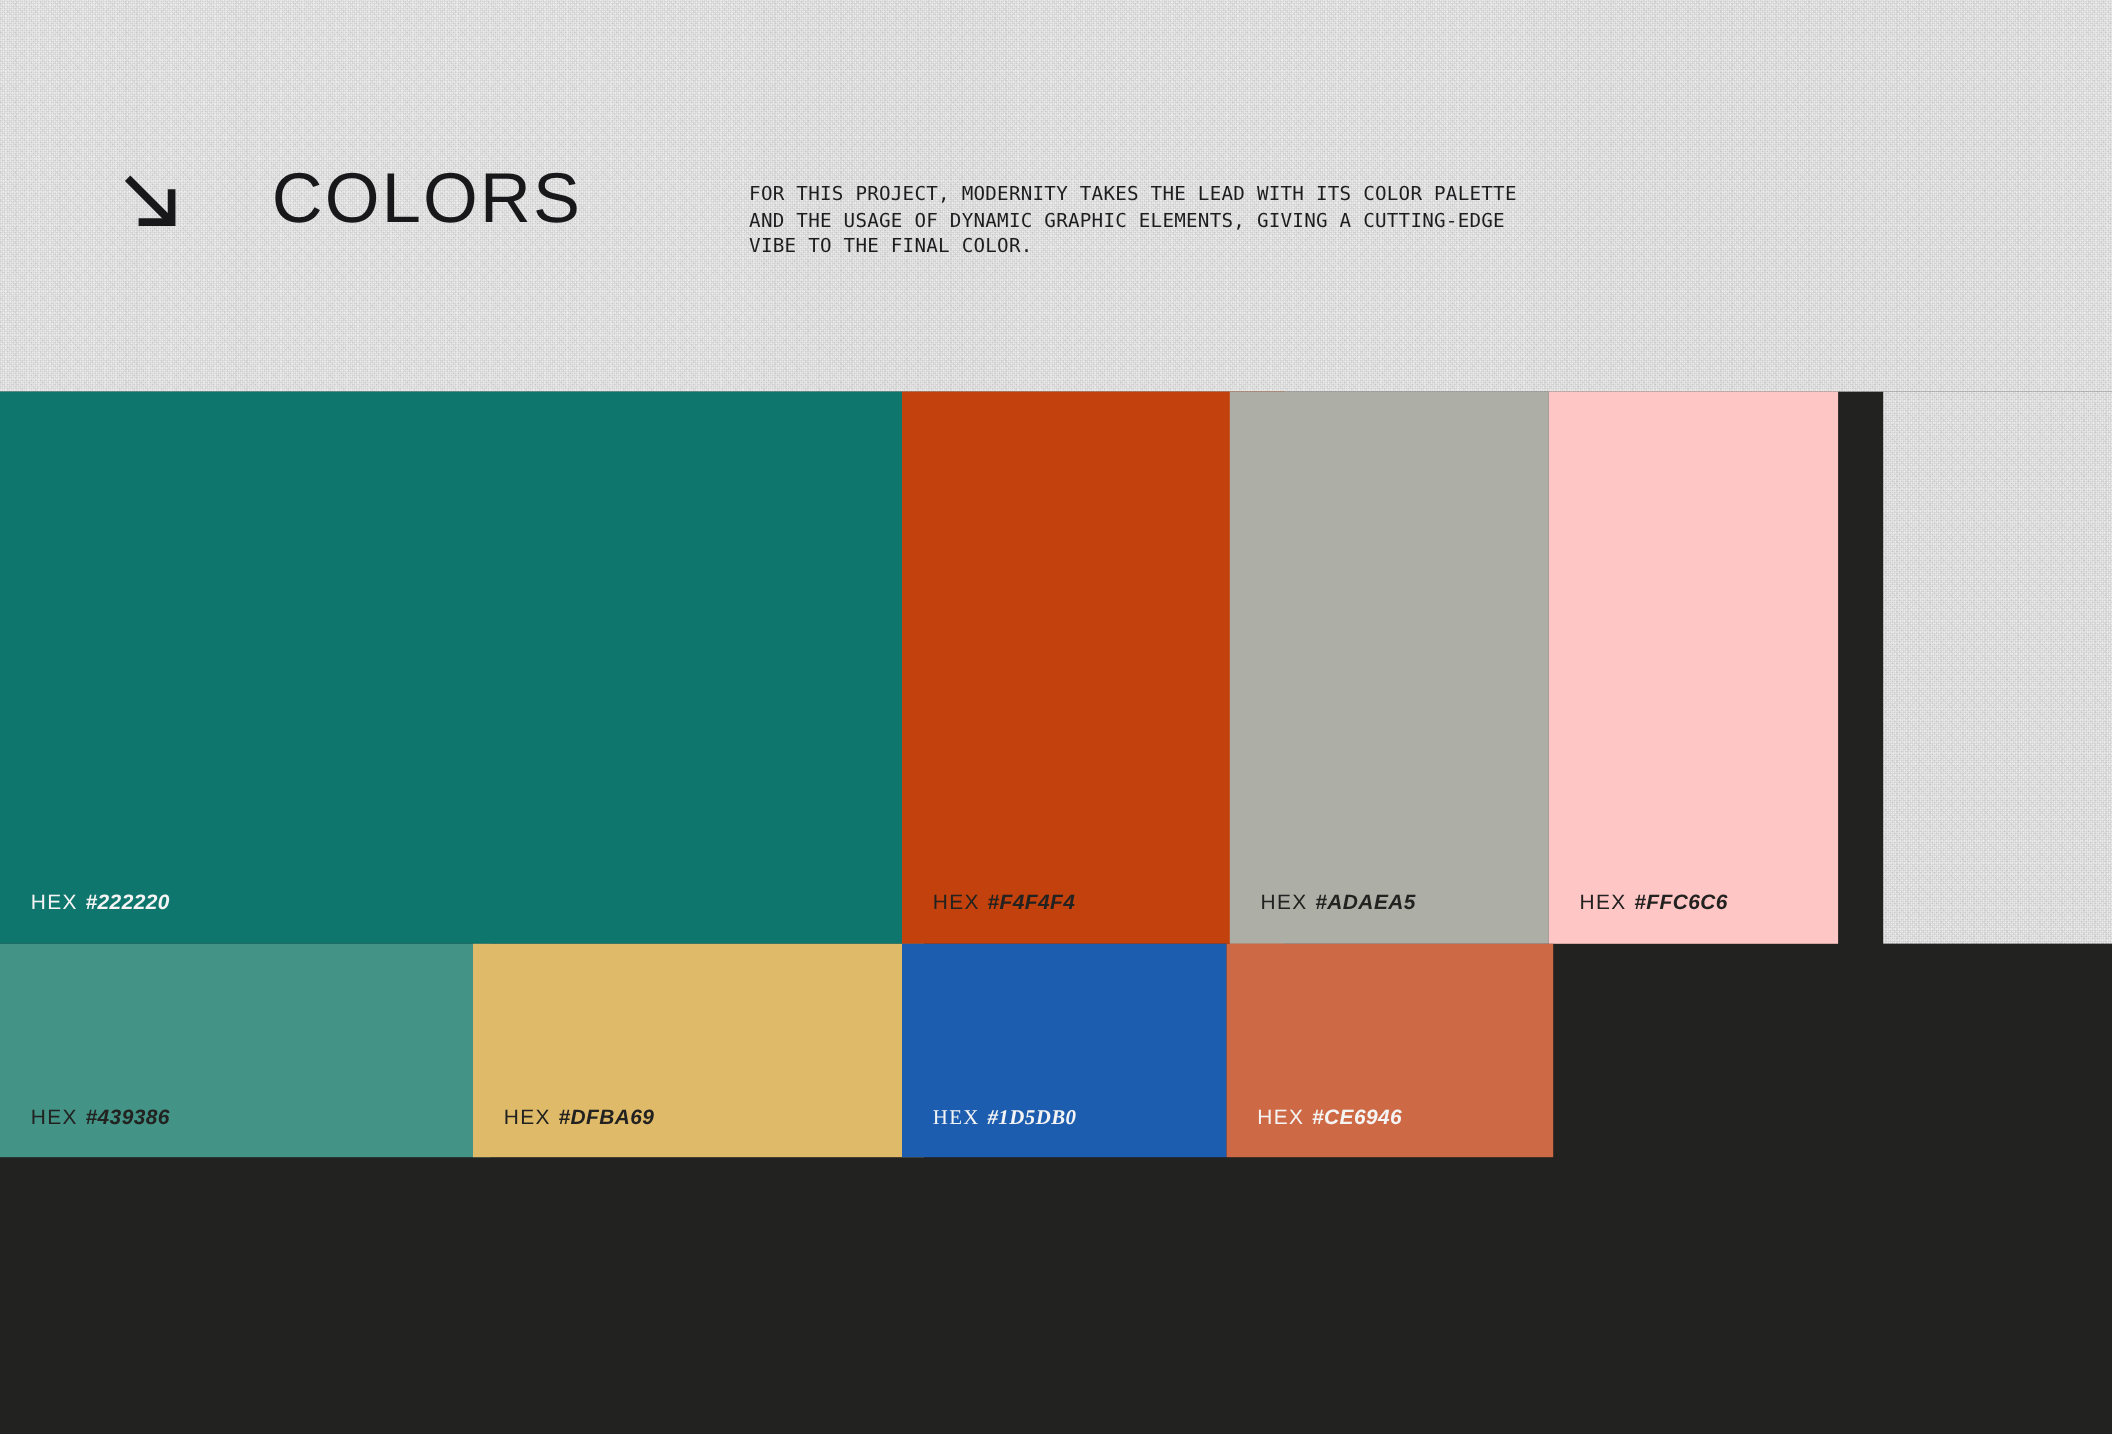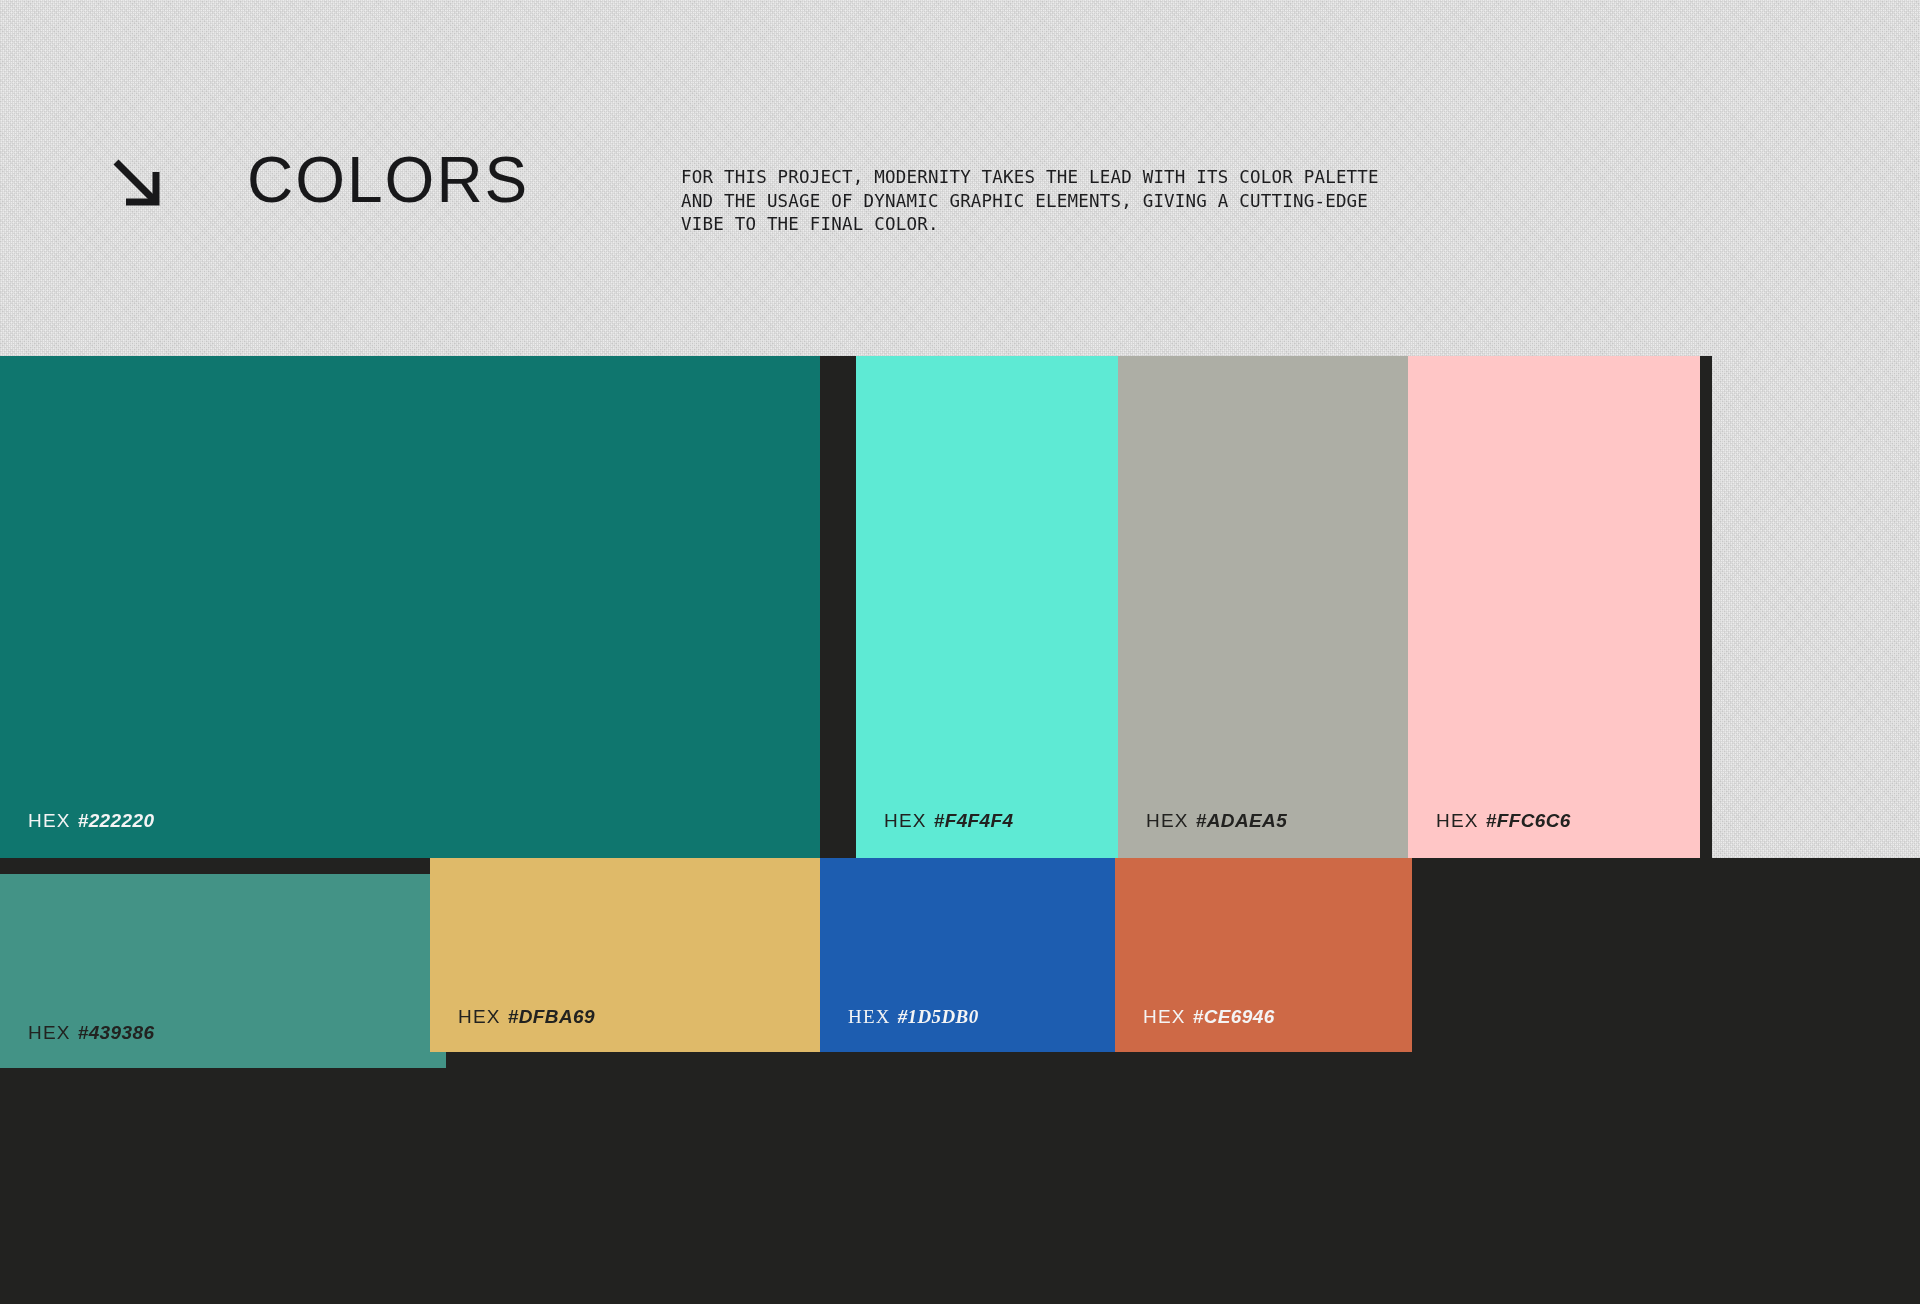--- a/index.html
+++ b/index.html
@@ -122,39 +122,39 @@
 
   <div class="dark-fill" style="left:1412px; top:858px; width:508px; height:194px;"></div>
   <div class="dark-fill" style="left:0; top:1052px; width:1920px; height:252px;"></div>
 
   <div class="swatch row-top" style="left:0px; top:356px; width:820px; height:502px; background:#0f766e;">
     <div class="swatch-label" style="color:#F4F4F4;">
       <span class="lbl">HEX</span><span class="hex">#222220</span>
     </div>
   </div>
 
-  <div class="swatch row-top" style="left:820px; top:356px; width:348px; height:502px; background:#5eead4;margin-left:36px;">
+  <div class="swatch row-top" style="left:820px; top:356px; width:348px; height:502px; background:#c2410c;">
     <div class="swatch-label" style="color:#222220;">
       <span class="lbl">HEX</span><span class="hex">#F4F4F4</span>
     </div>
   </div>
 
   <div class="swatch row-top" style="left:1118px; top:356px; width:290px; height:502px; background:#ADAEA5;">
     <div class="swatch-label" style="color:#222220;">
       <span class="lbl">HEX</span><span class="hex">#ADAEA5</span>
     </div>
   </div>
 
-  <div class="swatch row-top" style="left:1408px; top:356px; width:292px; height:502px; background:#FFC6C6;">
+  <div class="swatch row-top" style="left:1408px; top:356px; width:263px; height:502px; background:#FFC6C6;">
     <div class="swatch-label" style="color:#222220;">
       <span class="lbl">HEX</span><span class="hex">#FFC6C6</span>
     </div>
   </div>
 
-  <div class="swatch row-bottom" style="left:0px; top:858px; width:446px; height:194px; background:#439386;margin-top:16px;">
+  <div class="swatch row-bottom" style="left:0px; top:858px; width:446px; height:194px; background:#439386;">
     <div class="swatch-label" style="color:#222220;">
       <span class="lbl">HEX</span><span class="hex">#439386</span>
     </div>
   </div>
 
   <div class="swatch row-bottom" style="left:410px; top:858px; width:410px; height:194px; background:#DFBA69;margin-left:20px;">
     <div class="swatch-label" style="color:#222220;">
       <span class="lbl">HEX</span><span class="hex">#DFBA69</span>
     </div>
   </div>

